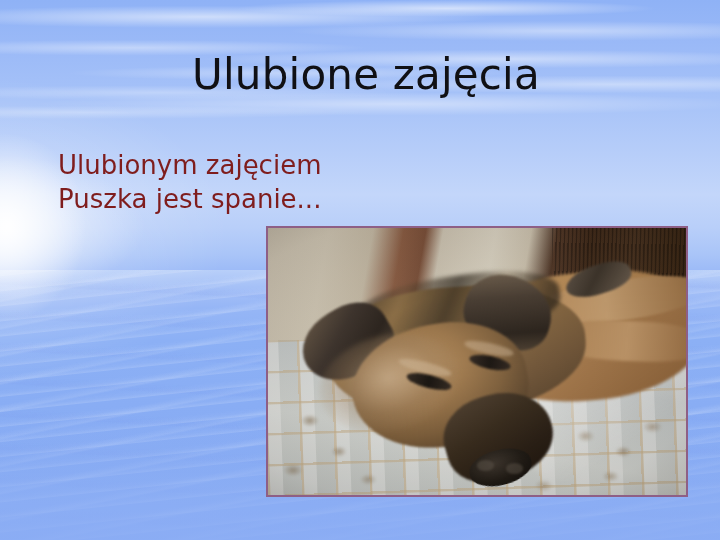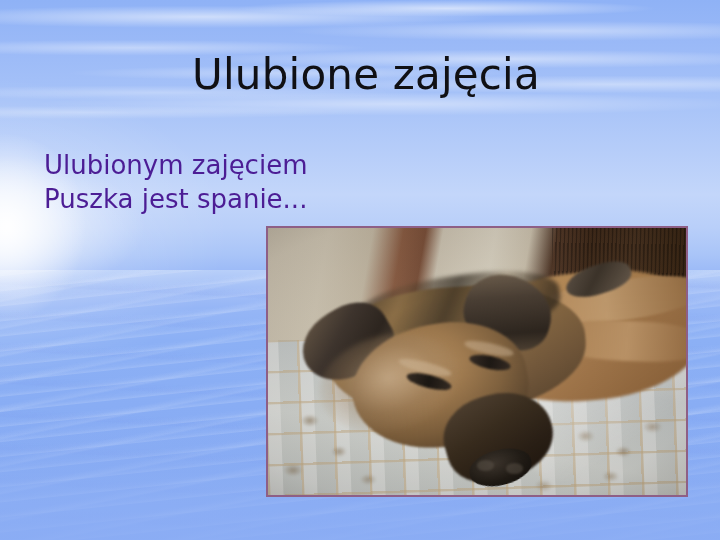--- a/index.html
+++ b/index.html
@@ -111,25 +111,25 @@
     text-align: center;
     font-size: 42px;
     line-height: 1.08;
     color: #101014;
     letter-spacing: .2px;
     white-space: pre;
     padding-left: 12px;
   }
   .body-text {
     position: absolute;
-    left: 44px;
+    left: 58px;
     top: 148px;
     font-size: 26px;
     line-height: 1.31;
-    color: #4c1d95;
+    color: #7f1d1d;
     white-space: pre-line;
   }
 
   
   .photo-frame {
     position: absolute;
     left: 266px;
     top: 226px;
     width: 422px;
     height: 271px;

